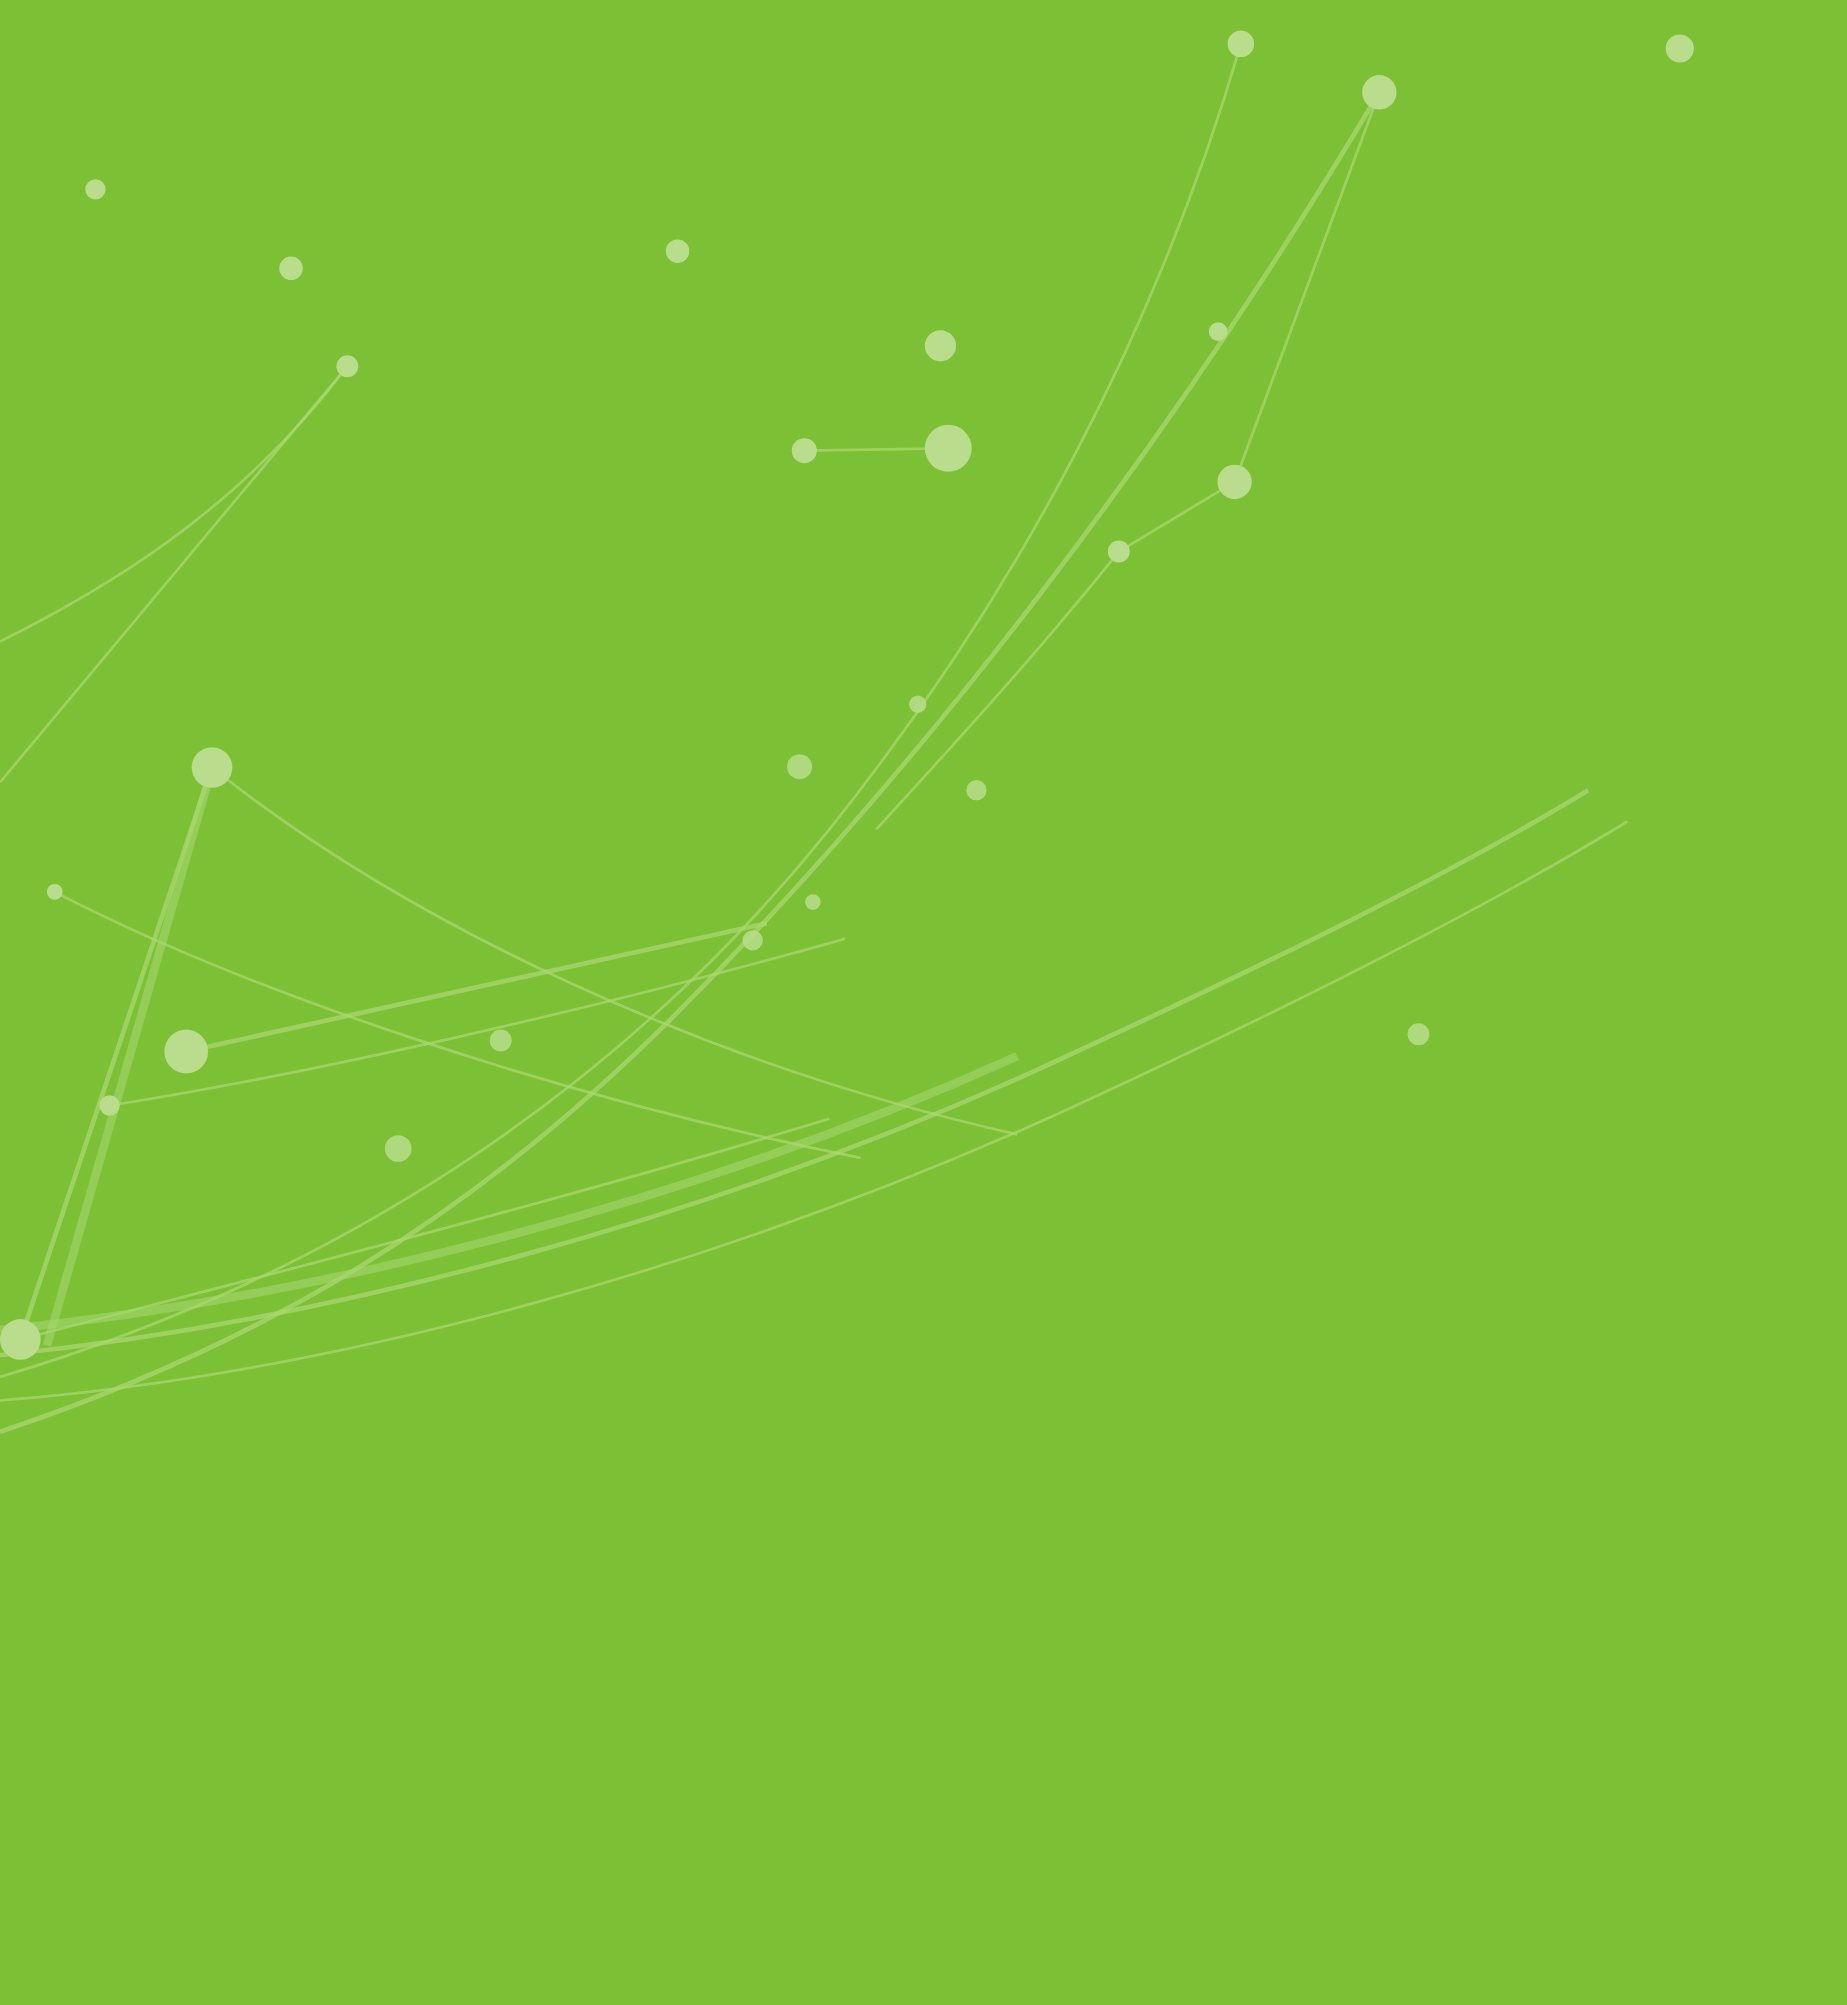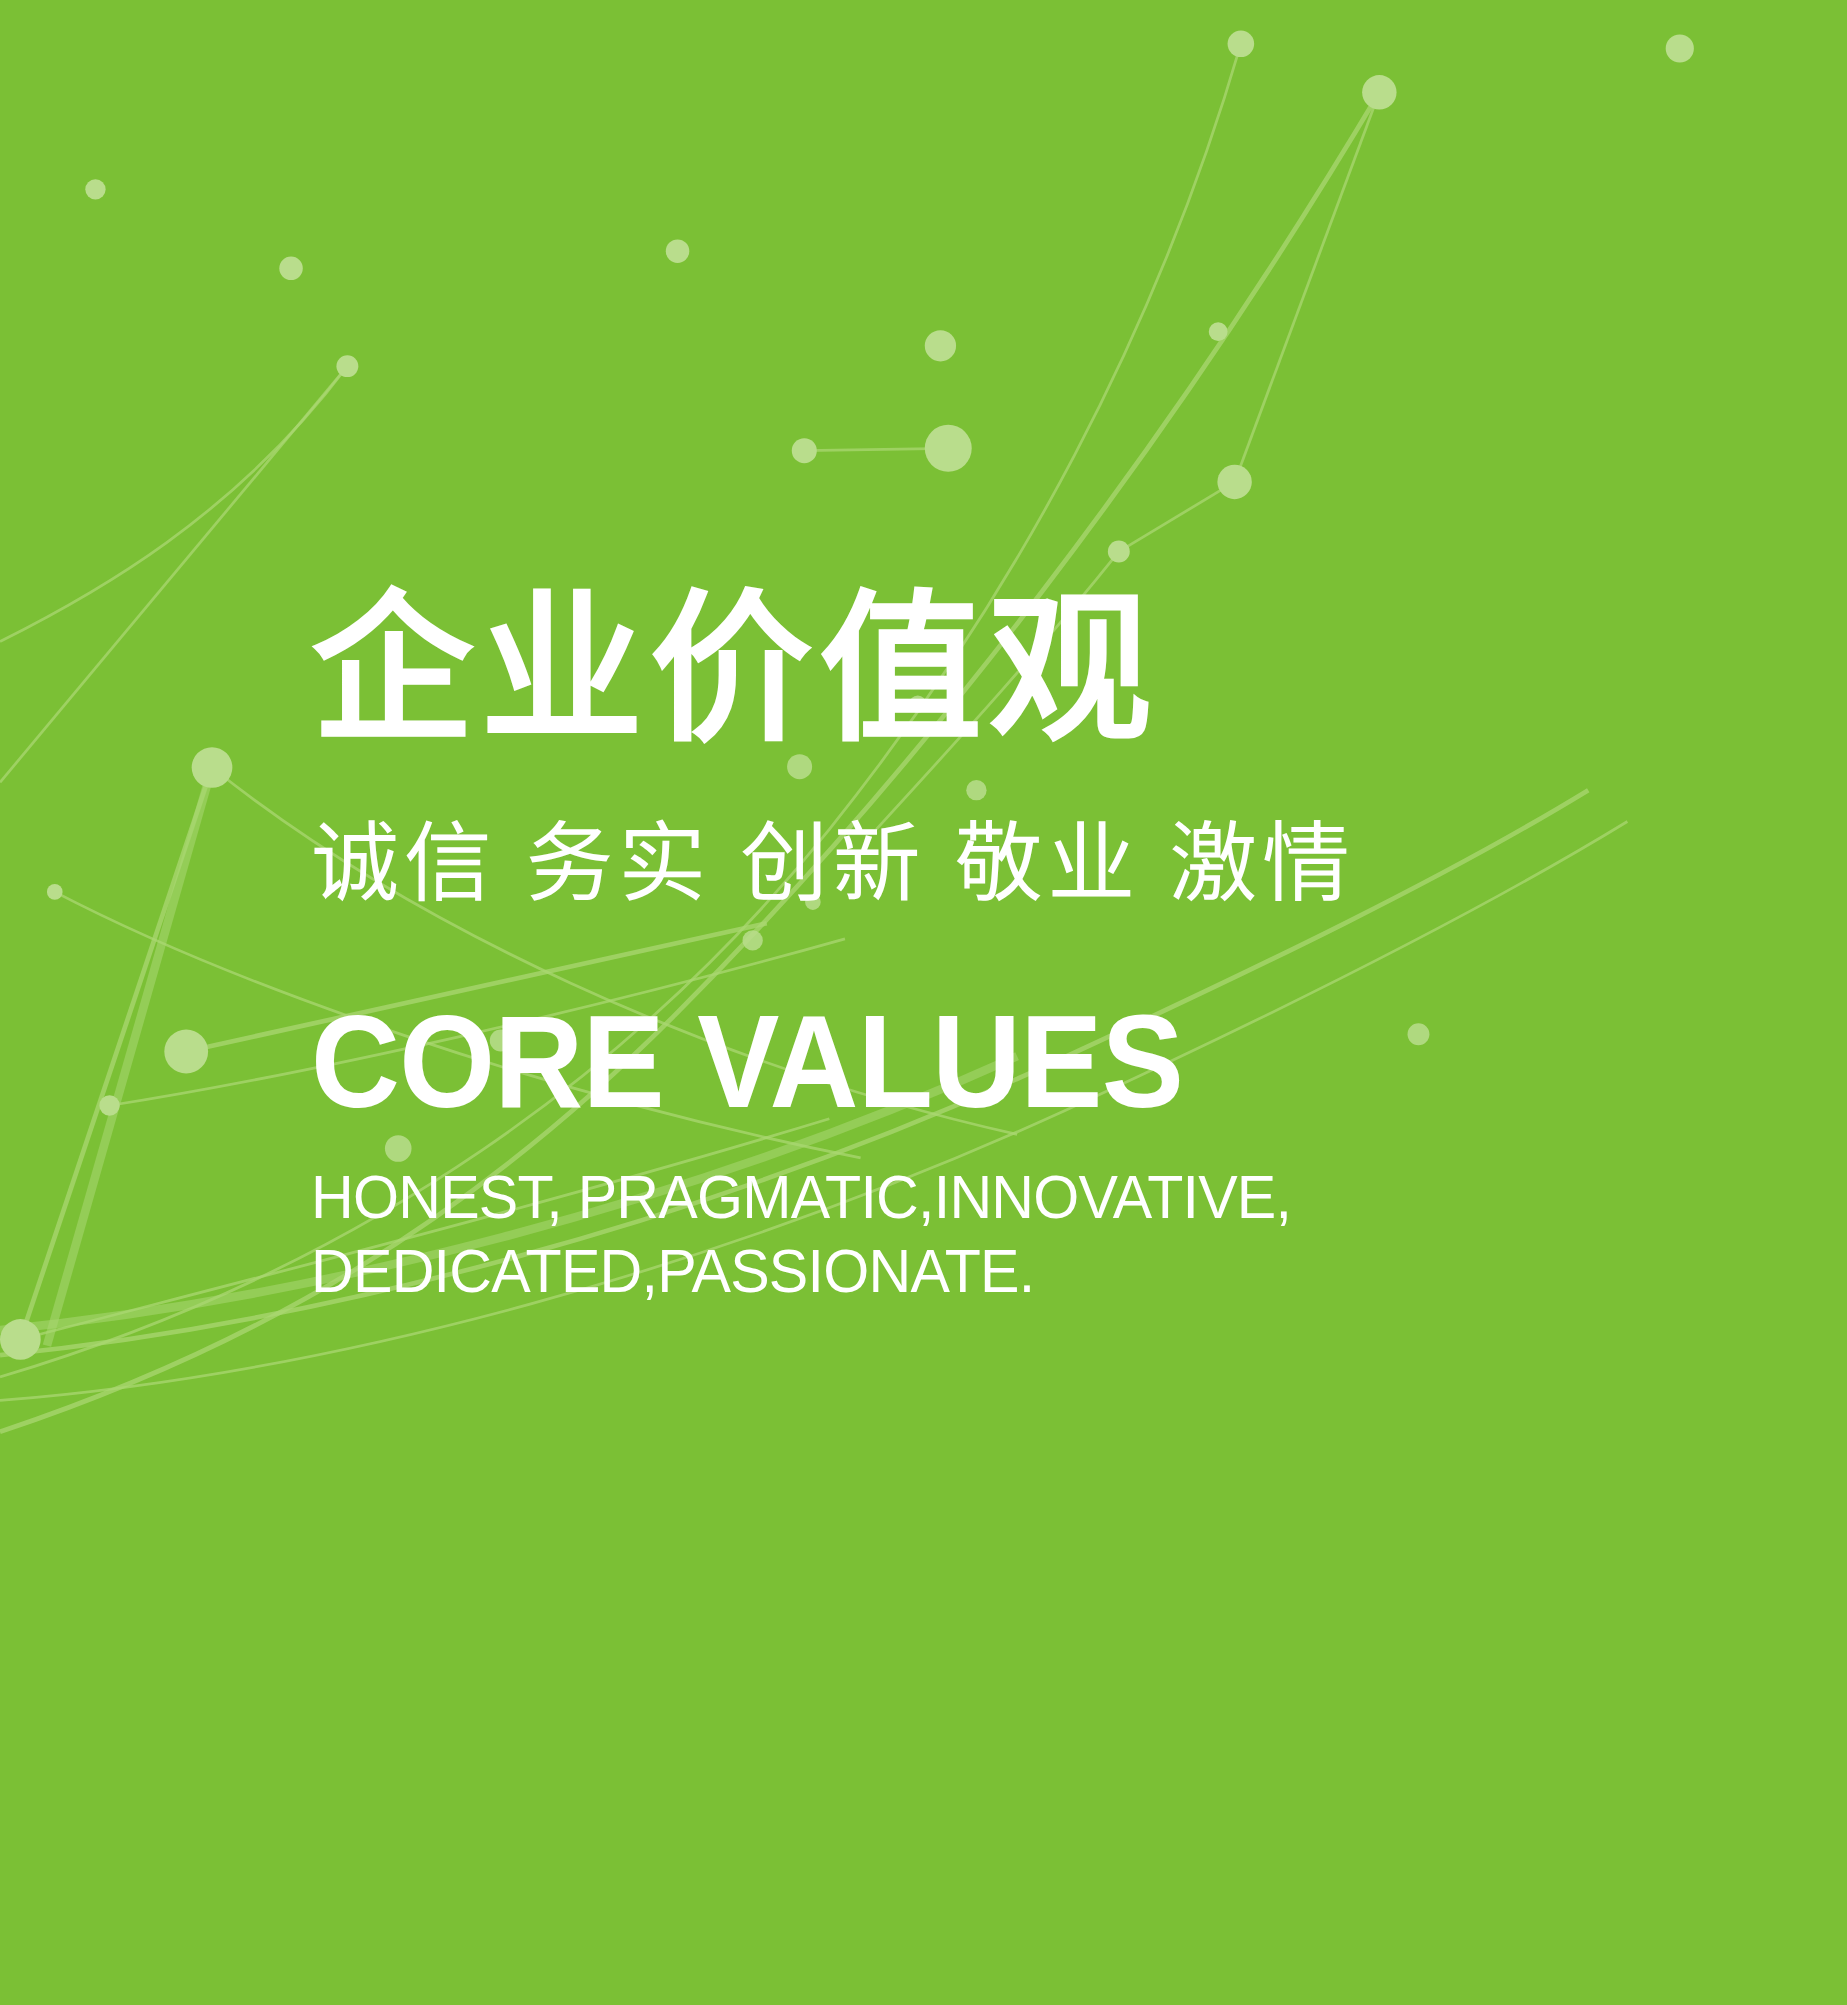--- a/index.html
+++ b/index.html
@@ -152,28 +152,14 @@
       <circle class="ndot" cx="70" cy="1140" r="10"></circle>
       <circle class="ndot" cx="238" cy="1344" r="28"></circle>
       <circle class="ndot-soft" cx="1813" cy="1322" r="14"></circle>
       <circle class="ndot-soft" cx="640" cy="1330" r="14"></circle>
       <circle class="ndot-soft" cx="509" cy="1468" r="17"></circle>
       <circle class="ndot" cx="26" cy="1712" r="26"></circle>
       <circle class="ndot" cx="140" cy="1413" r="13"></circle>
     </g>
   </svg>
 
-  <div id="text-block">
-
-    <h1 class="cn-title">企业价值观</h1>
-
-    <p class="cn-subtitle">诚信  务实  创新  敬业  激情</p>
-
-    <h2 class="en-title">CORE VALUES</h2>
-
-    <p class="en-body">
-      <span class="en-line">HONEST, PRAGMATIC,INNOVATIVE,</span>
-      <span class="en-line">DEDICATED,PASSIONATE.</span>
-    </p>
-
-  </div>
 </div>
 
 
 </body></html>

